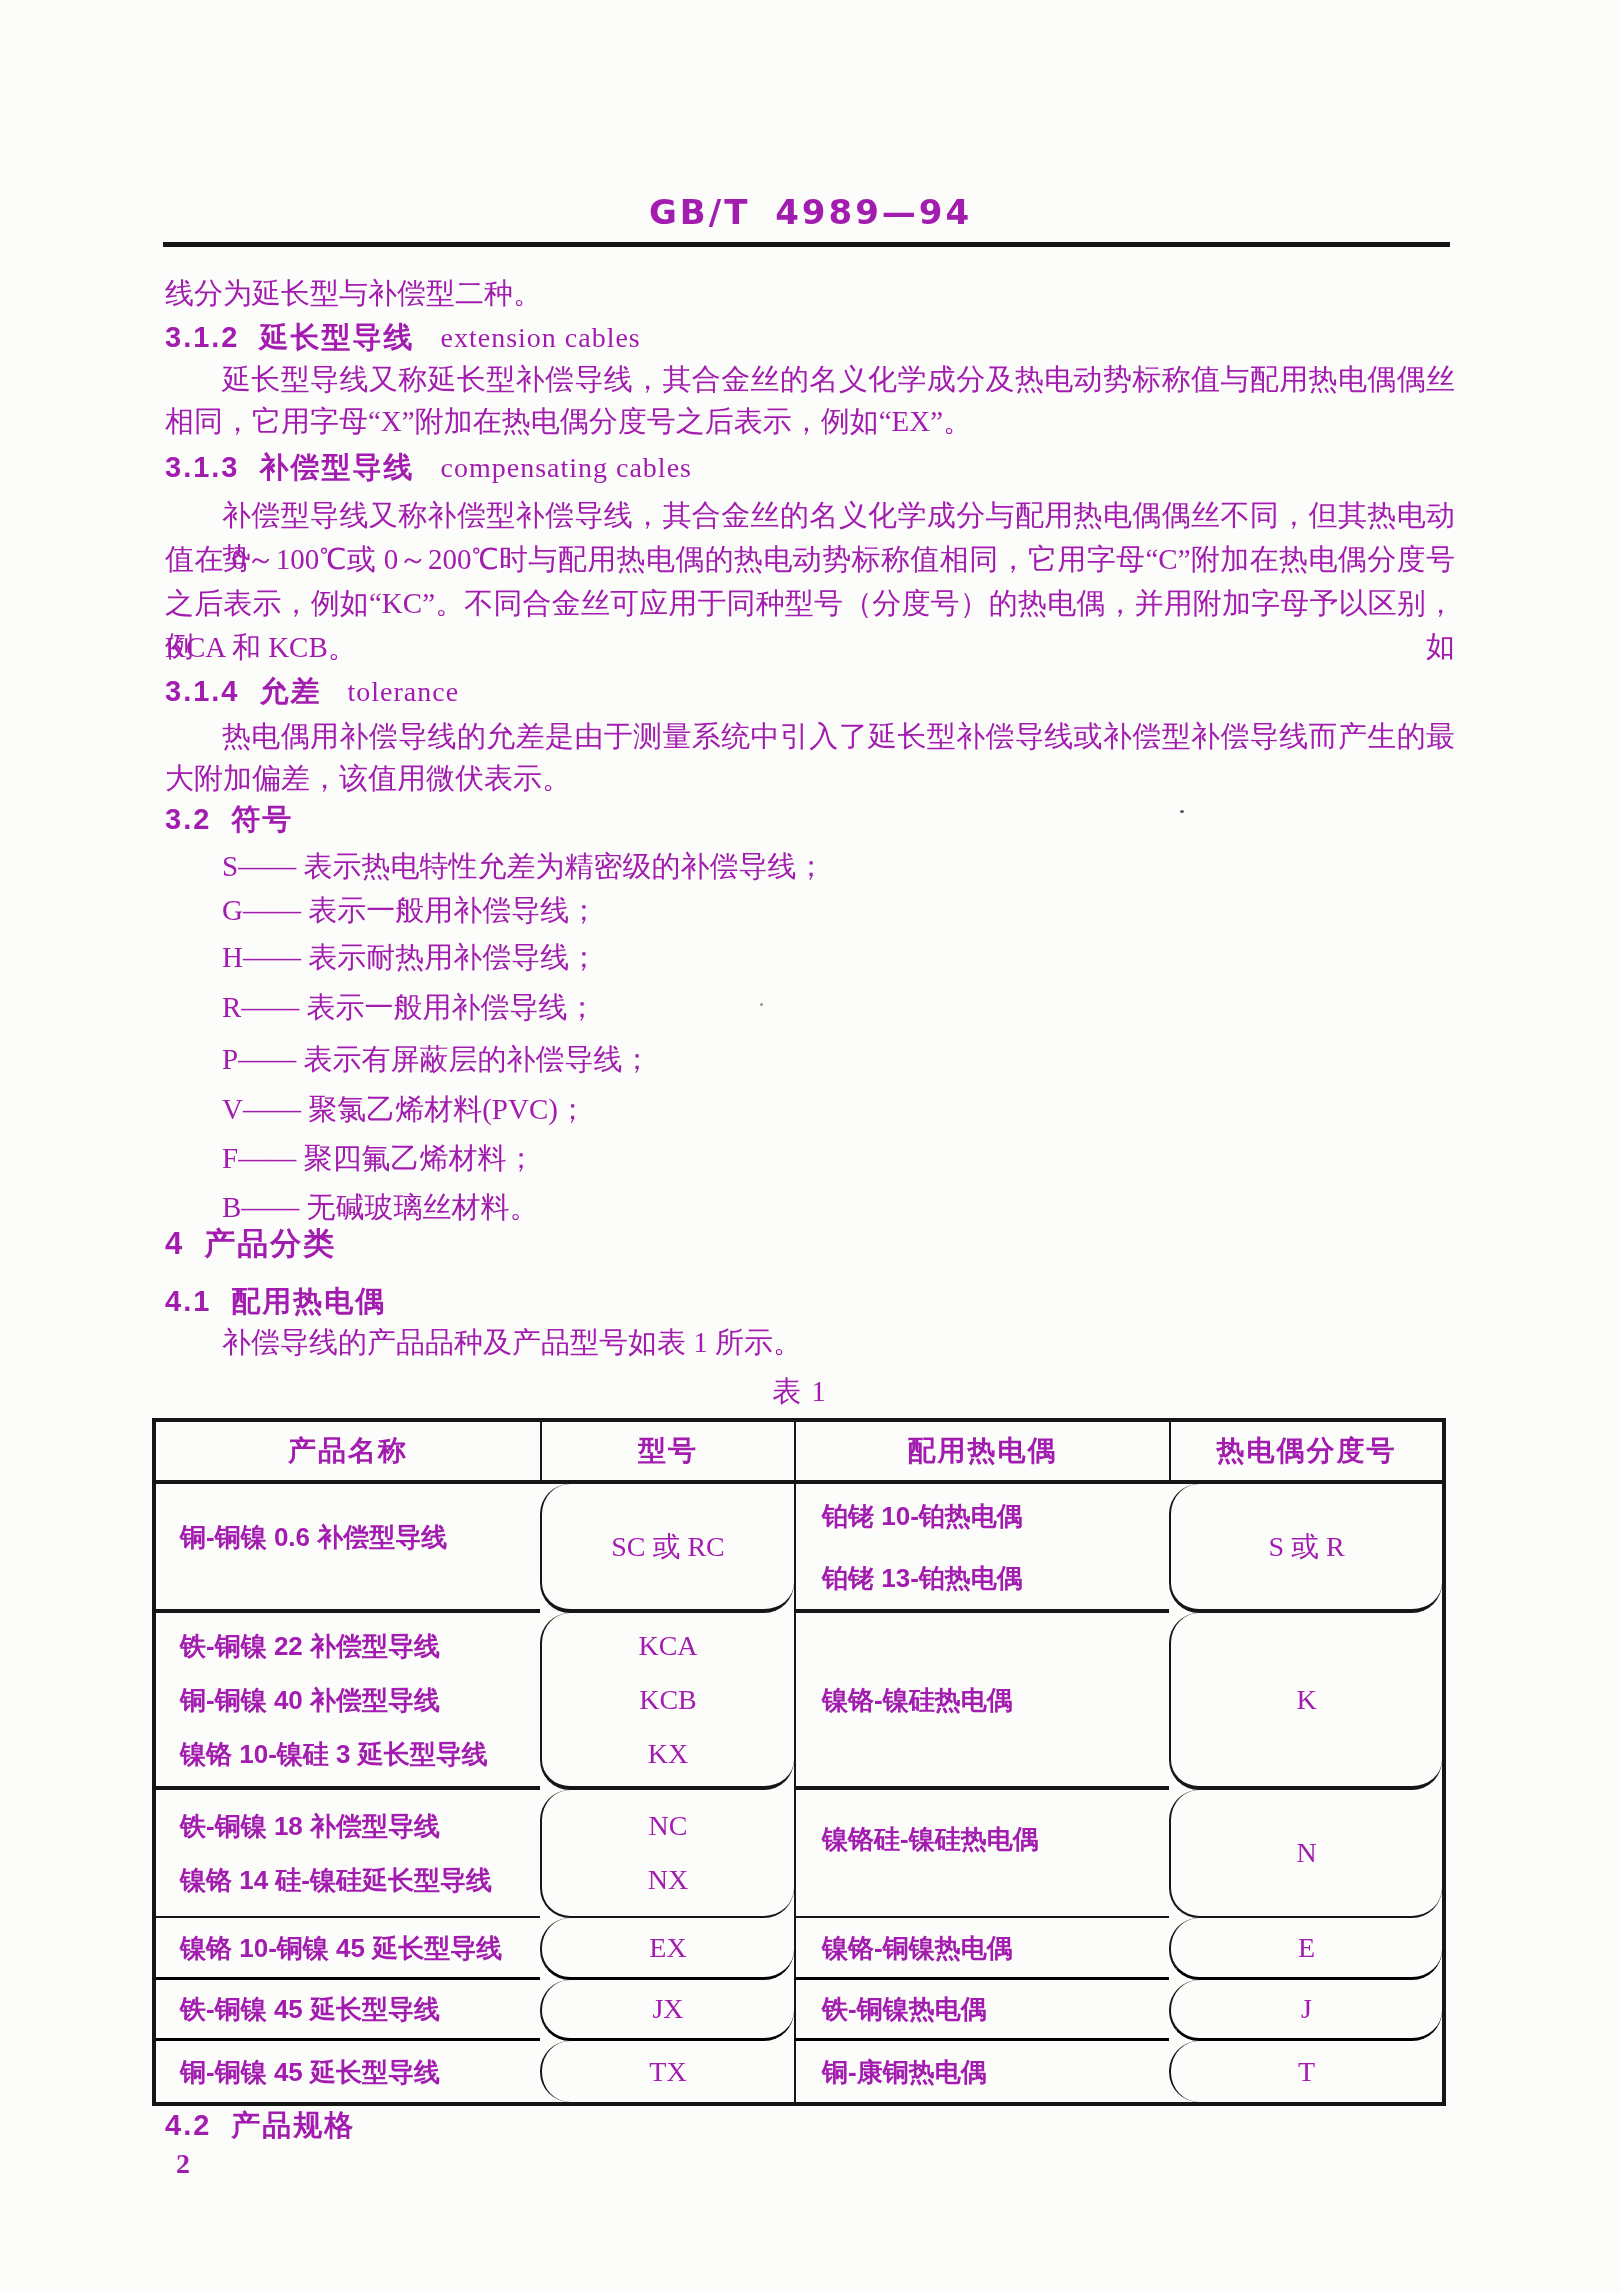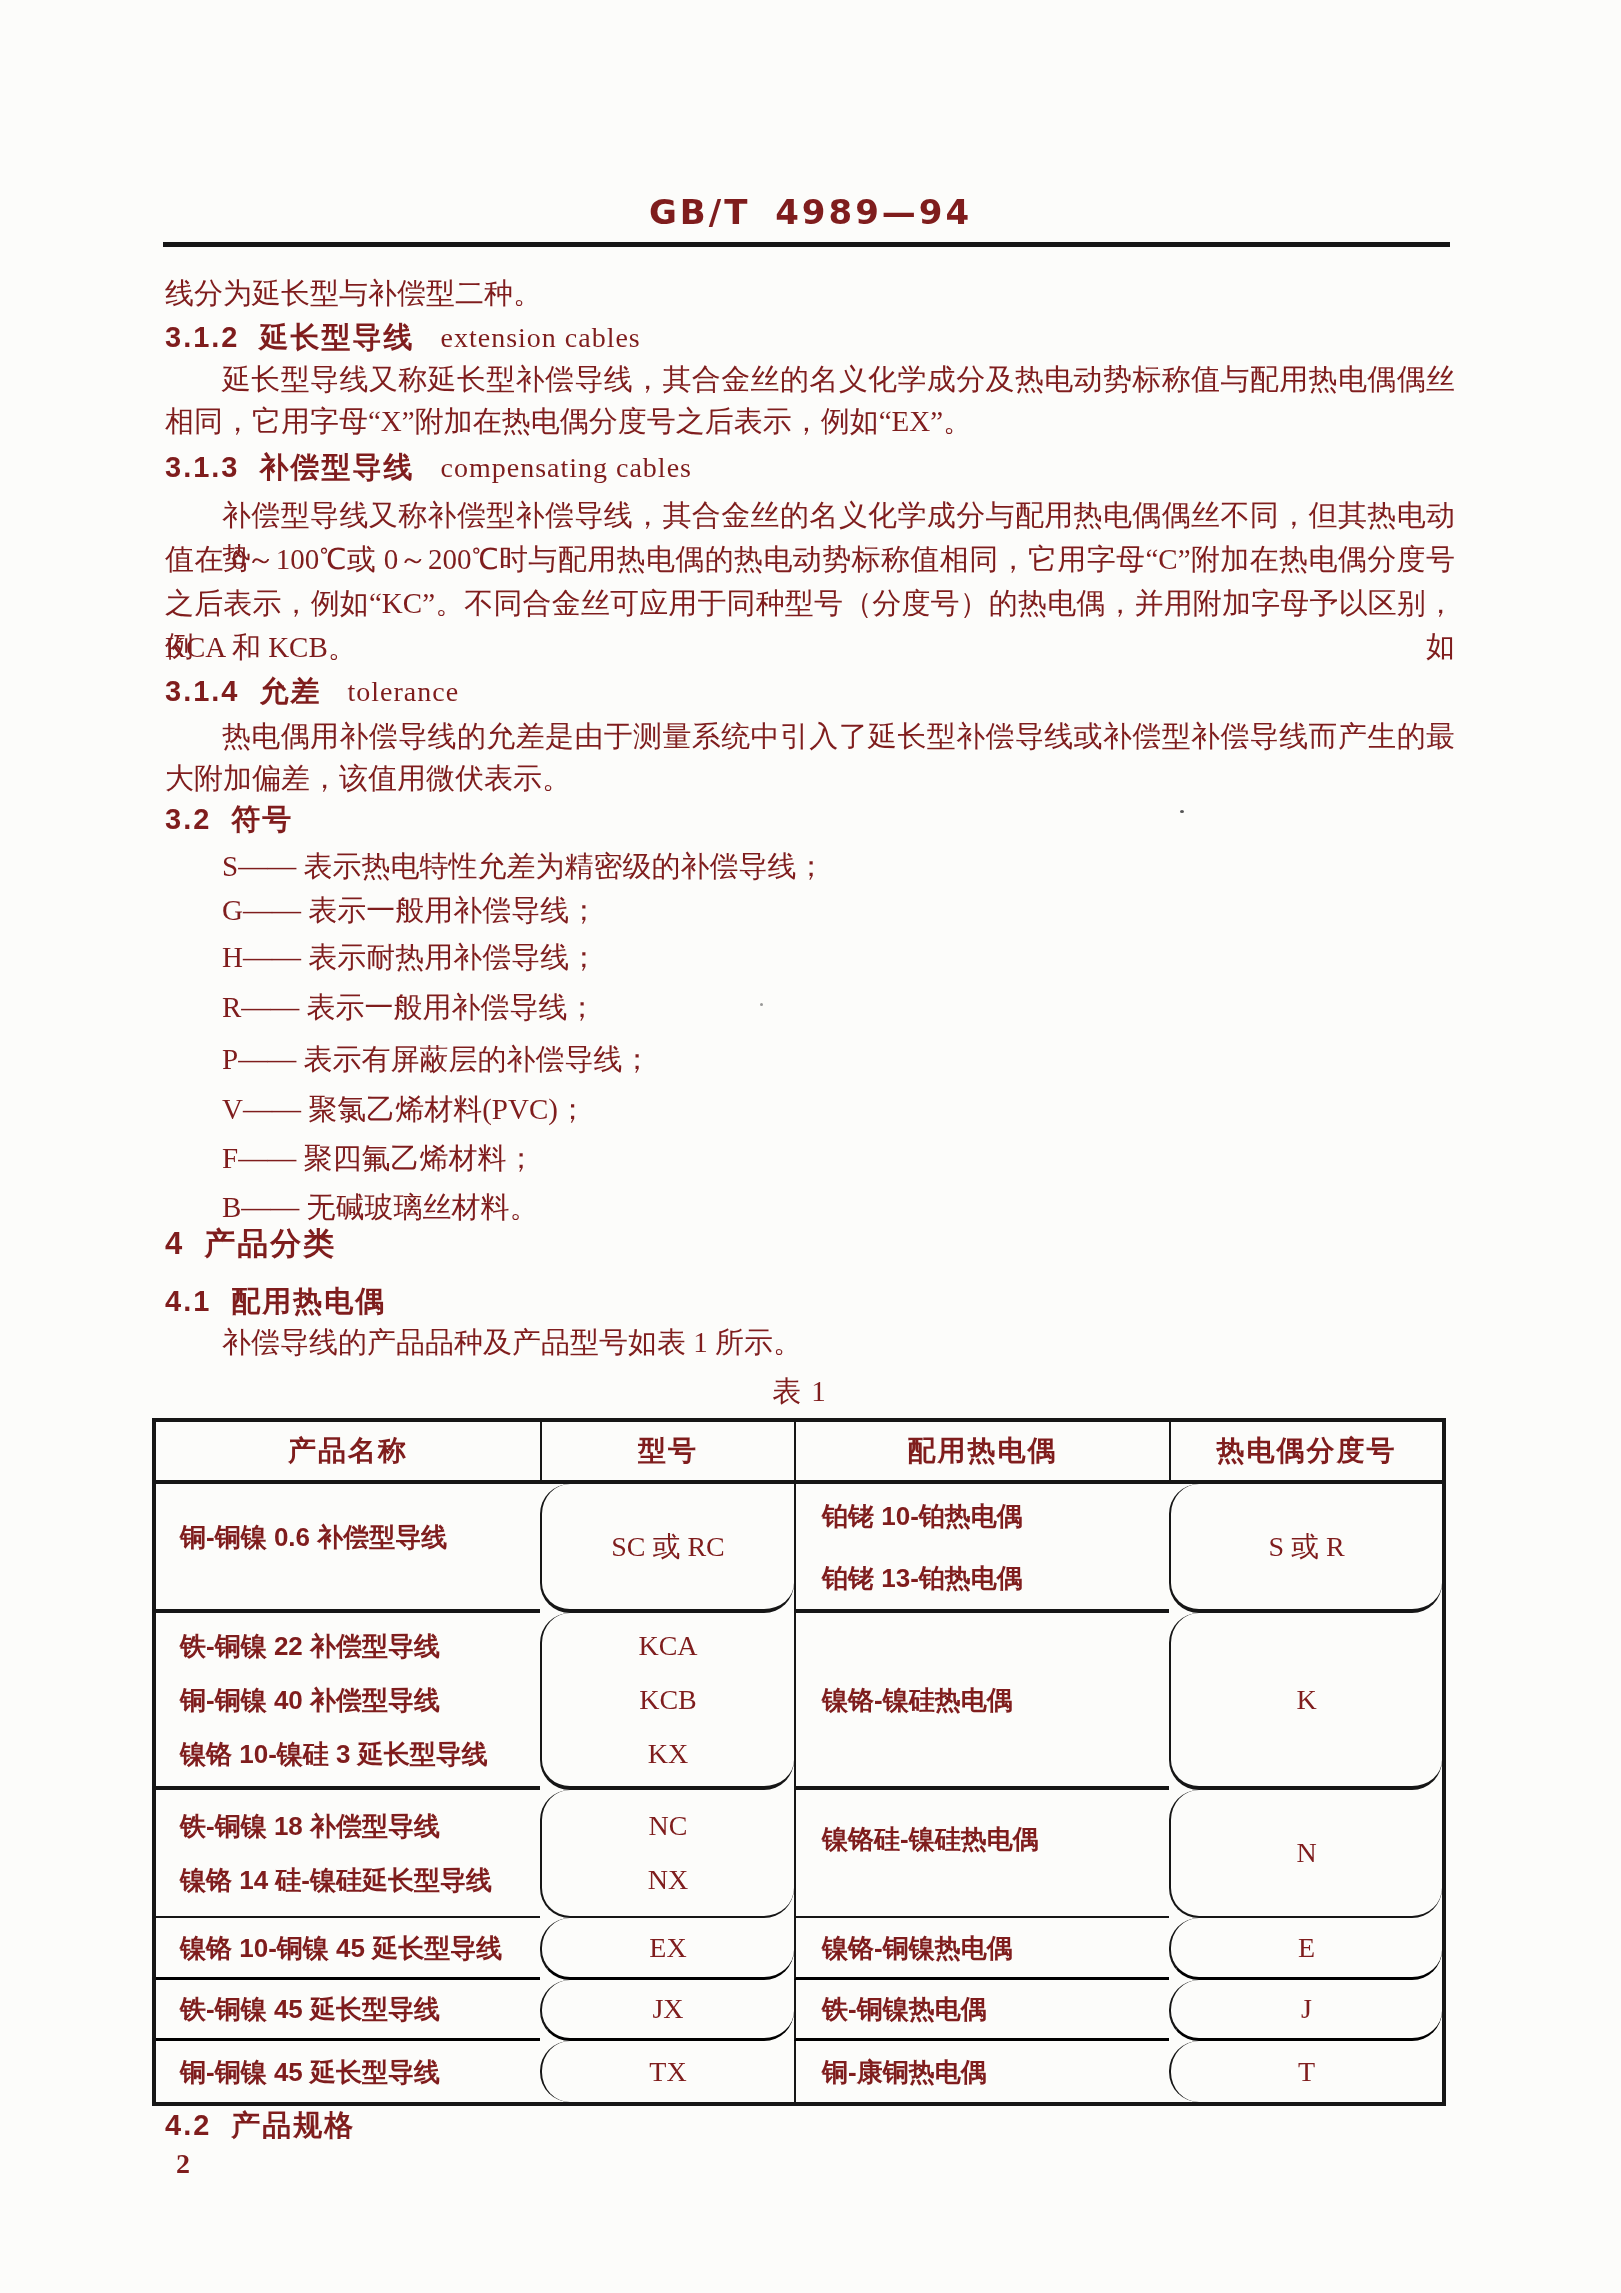--- a/index.html
+++ b/index.html
@@ -1,21 +1,21 @@
 <!DOCTYPE html>
 <html><head>
 <meta charset="utf-8">
 <style>
   html,body{margin:0;padding:0;background:#e8e8e6;}
   .page{
     position:relative;
     width:1621px;height:2293px;
     margin:0 auto;
     background:#fcfcfa;
-    color:#7f1d1d;
+    color:#a21caf;
     font-family:"Liberation Serif", serif;
     overflow:hidden;
   }
   .doc-number{
     position:absolute;top:192px;left:0;right:0;
     text-align:center;
     font-family:"DejaVu Sans", sans-serif;
     font-weight:bold;
     font-size:34px;
     letter-spacing:3px;

